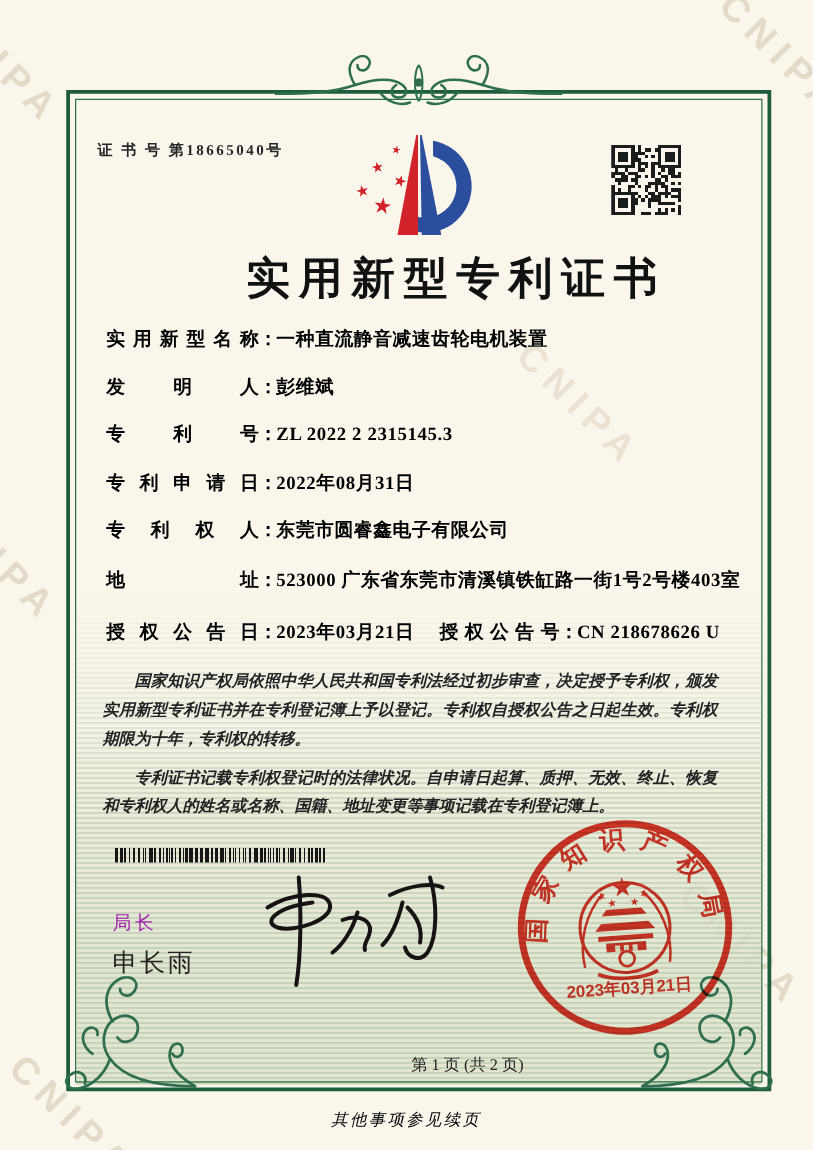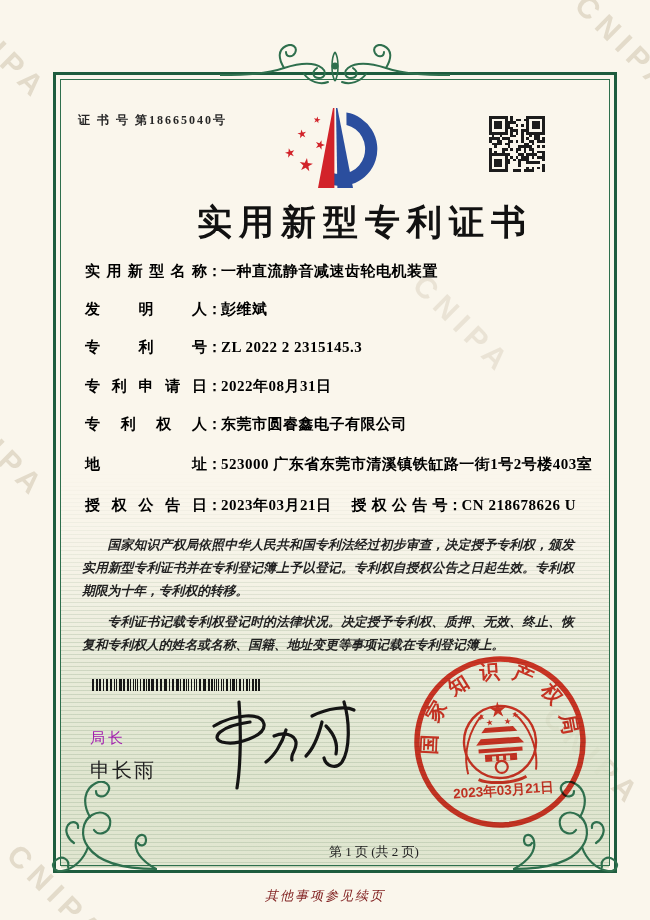--- a/index.html
+++ b/index.html
@@ -57,21 +57,21 @@
   
   .barcode{left:92px;top:677px;width:170px;height:12px;}
   
   .director-title{left:90px;top:729px;font-family:"Liberation Sans","DejaVu Sans",sans-serif;font-size:15px;letter-spacing:3px;color:#a21caf;}
   .director-name{left:90px;top:757px;font-family:"Liberation Sans","DejaVu Sans",sans-serif;font-size:20px;letter-spacing:2px;color:#222;}
   .sig{left:192px;top:690px;width:170px;height:110px;}
   
   .seal{left:412px;top:654px;width:176px;height:176px;z-index:3;transform:rotate(-4deg);opacity:0.94;mix-blend-mode:multiply;}
   
   .pageno{left:53px;top:843px;width:564px;text-align:center;font-size:13px;color:#222;margin-left:39px;}
-  .contnote{left:0;top:887px;width:650px;text-align:center;font-size:13px;font-style:italic;letter-spacing:2px;color:#7f1d1d;}
+  .contnote{left:0;top:887px;width:650px;text-align:center;font-size:13px;font-style:italic;letter-spacing:2px;color:#000000;}
 </style>
 </head>
 <body>
 
 <div>
 
   <span class="wm" style="left:-34px;top:-6px;">CNIPA</span>
   <span class="wm" style="left:592px;top:-12px;">CNIPA</span>
   <span class="wm" style="left:430px;top:268px;color:rgba(208,198,175,0.38);">CNIPA</span>
   <span class="wm" style="left:-36px;top:392px;">CNIPA</span>
@@ -180,21 +180,21 @@
     <span class="lbl">授权公告日</span>
       <span class="colon">：</span>
       <span class="val val1">2023年03月21日</span>
     <span class="lbl2">授权公告号</span>
       <span class="colon">：</span>
       <span class="val">CN 218678626 U</span>
   </div>
 
   <div class="abs content paras">
     <p>国家知识产权局依照中华人民共和国专利法经过初步审查，决定授予专利权，颁发实用新型专利证书并在专利登记簿上予以登记。专利权自授权公告之日起生效。专利权期限为十年，专利权的转移。</p>
-    <p>专利证书记载专利权登记时的法律状况。决定授予专利权、质押、无效、终止、恢复和专利权人的姓名或名称、国籍、地址变更等事项记载在专利登记簿上。</p>
+    <p>专利证书记载专利权登记时的法律状况。自申请日起算、质押、无效、终止、恢复和专利权人的姓名或名称、国籍、地址变更等事项记载在专利登记簿上。</p>
   </div>
 
   <div class="abs content barcode">
     <svg id="barsvg" width="170" height="12" viewBox="0 0 170 12" preserveAspectRatio="none" shape-rendering="crispEdges">
         <path d="M0,0h2v12h-2zM4,0h2v12h-2zM7,0h2v12h-2zM11,0h1v12h-1zM14,0h2v12h-2zM18,0h2v12h-2zM22,0h1v12h-1zM24,0h1v12h-1zM27,0h3v12h-3zM31,0h2v12h-2zM35,0h2v12h-2zM38,0h1v12h-1zM41,0h1v12h-1zM43,0h1v12h-1zM45,0h1v12h-1zM48,0h1v12h-1zM51,0h2v12h-2zM54,0h1v12h-1zM56,0h2v12h-2zM59,0h3v12h-3zM64,0h2v12h-2zM68,0h2v12h-2zM72,0h3v12h-3zM77,0h1v12h-1zM80,0h2v12h-2zM84,0h3v12h-3zM88,0h1v12h-1zM91,0h2v12h-2zM94,0h1v12h-1zM96,0h1v12h-1zM99,0h1v12h-1zM102,0h1v12h-1zM104,0h1v12h-1zM107,0h2v12h-2zM111,0h3v12h-3zM116,0h2v12h-2zM119,0h2v12h-2zM122,0h1v12h-1zM124,0h1v12h-1zM126,0h1v12h-1zM129,0h1v12h-1zM131,0h1v12h-1zM134,0h2v12h-2zM138,0h1v12h-1zM140,0h3v12h-3zM144,0h1v12h-1zM147,0h2v12h-2zM151,0h1v12h-1zM154,0h2v12h-2zM157,0h1v12h-1zM160,0h2v12h-2zM163,0h2v12h-2zM166,0h2v12h-2z" fill="#161616"></path>
       </svg>
   </div>
 
   <div class="abs content director-title">局长</div>
   <div class="abs content director-name">申长雨</div>

